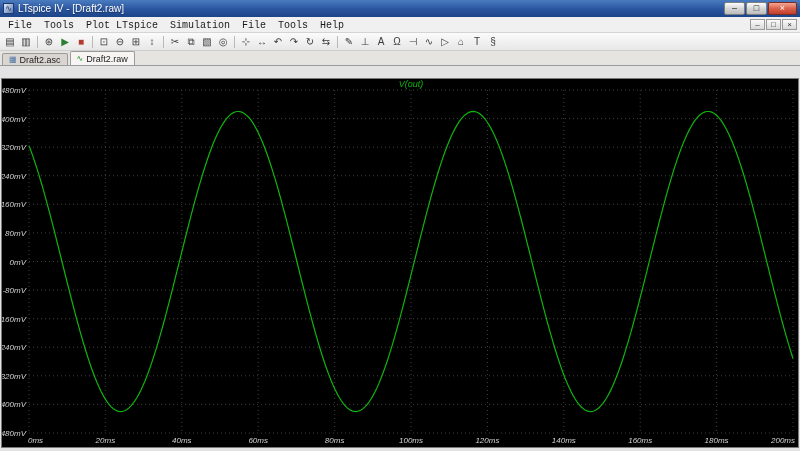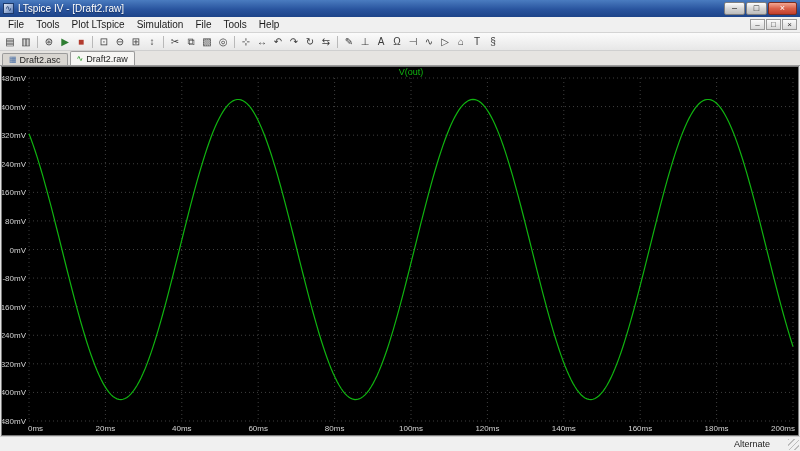--- a/index.html
+++ b/index.html
@@ -14,42 +14,42 @@
     border:1px solid #1d3a6b; margin-right:4px; font-size:8px; line-height:9px; text-align:center; color:#0a2a5a; }
   .title-text { text-shadow:0 1px 1px rgba(0,0,0,.4); white-space:nowrap; }
   .win-buttons { margin-left:auto; display:flex; gap:1px; }
   .winbtn { width:21px; height:13px; background:linear-gradient(#fdfdfd,#d6d6d6 50%,#bcbcbc);
     border:1px solid #7f7f7f; border-radius:2px; font-size:9px; line-height:11px; text-align:center; color:#222; }
   .winbtn.close { width:29px; background:linear-gradient(#f3a793,#da614a 50%,#c23e2c); color:#fff; border-color:#7d2d1f; }
 
   
   .menubar { height:16px; flex:0 0 16px; background:#f0f0f0; border-bottom:1px solid #d4d4d4;
     display:flex; align-items:center; font-size:10px; color:#1a1a1a; padding-left:2px; }
-  .menu-item { padding:1px 6px; white-space:nowrap; }
+  .menu-item { padding:1px 6px; white-space:nowrap;font-family:Liberation Mono, monospace; }
   .child-buttons { margin-left:auto; display:flex; gap:1px; padding-right:3px; }
   .childbtn { width:15px; height:11px; background:linear-gradient(#fbfbfb,#d9d9d9);
     border:1px solid #9a9a9a; font-size:8px; line-height:9px; text-align:center; color:#333; }
 
   
   .toolbar { height:18px; flex:0 0 18px; background:linear-gradient(#fbfbfb,#e7e7e7);
     border-bottom:1px solid #cfcfcf; display:flex; align-items:center; padding:0 2px; }
   .tb-btn { width:16px; height:15px; display:flex; align-items:center; justify-content:center;
     font-size:10px; color:#3a3a3a; border:1px solid transparent; }
   .tb-sep { width:1px; height:12px; background:#b9b9b9; margin:0 3px; flex:0 0 1px; }
 
   
   .tabbar { height:15px; flex:0 0 15px; background:#e6e4e1; border-bottom:1px solid #9b9b9b;
     display:flex; align-items:flex-end; padding-left:2px; font-size:9px; color:#222; }
   .tab { display:flex; align-items:center; gap:3px; padding:0 6px; height:12px;
     border:1px solid #9b9b9b; border-bottom:none; background:#d9d6d1; margin-right:2px; border-radius:2px 2px 0 0; }
   .tab.active { background:#f6f5f3; height:14px; }
   .tab-icon { font-size:8px; line-height:8px; }
 
   
-  .plotwin { flex:1 1 auto; background:#000; border:1px solid #7a7a7a; margin:0 1px; position:relative; }
+  .plotwin { flex:1 1 auto; background:#000; border:1px solid #7a7a7a; margin:12px 1px; position:relative;font-style:italic; }
   .plotwin svg { width:100%; height:100%; display:block; }
   .plotwin text { font-family:"Liberation Sans", sans-serif; }
 
   
   .statusbar { height:15px; flex:0 0 15px; background:#f0f0f0; border-top:1px solid #cfcfcf;
     display:flex; align-items:center; font-size:9px; color:#222; padding-left:4px; }
   .status-right { margin-left:auto; padding-right:18px; }
   .grip { width:11px; height:11px; margin-right:1px;
     background:repeating-linear-gradient(135deg,#bdbdbd 0 1px,transparent 1px 4px); }
 </style>

